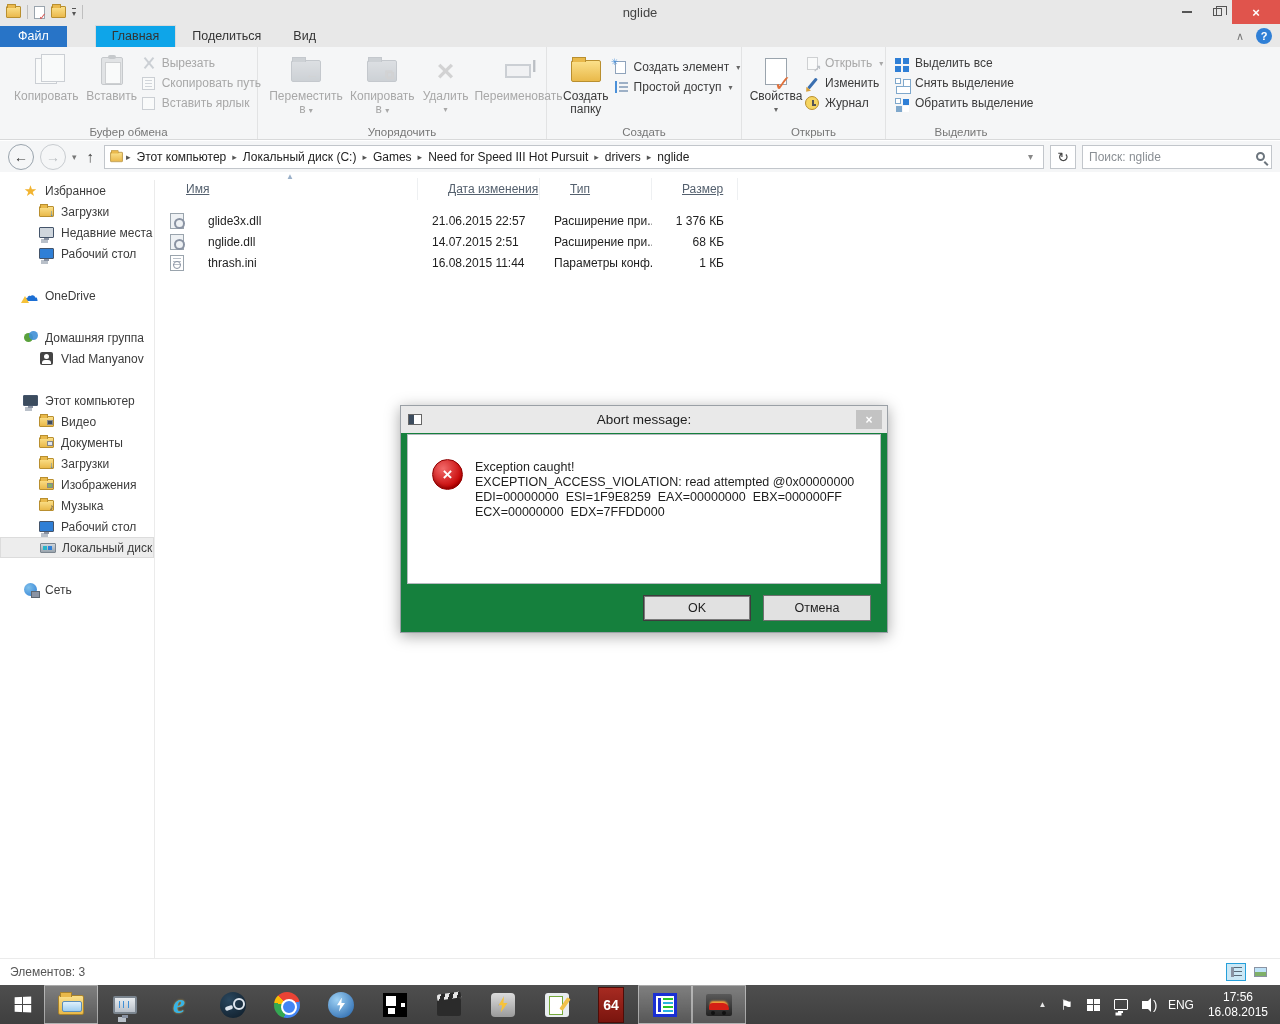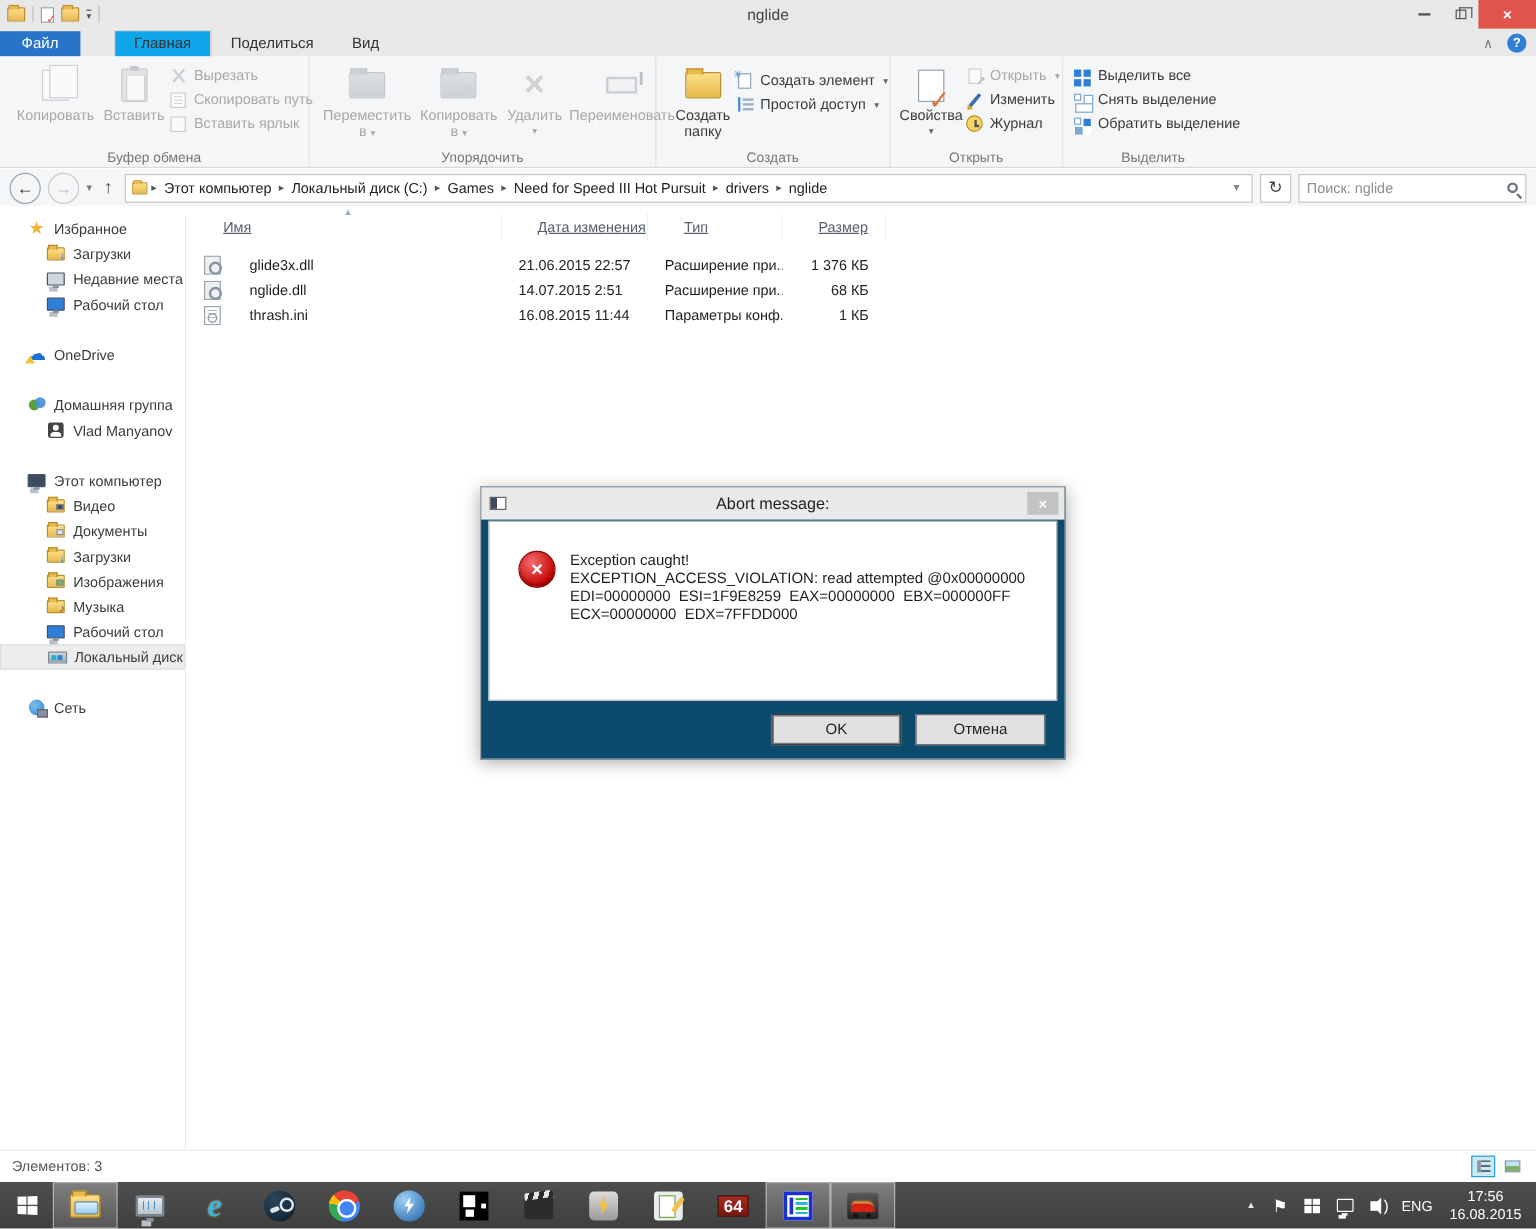--- a/index.html
+++ b/index.html
@@ -146,21 +146,21 @@
   .fcell { padding-left:14px; white-space:nowrap; overflow:hidden; }
   .fcell.c-size { text-align:right; padding-right:14px; padding-left:0; }
   .fname { display:flex; align-items:center; gap:24px; }
   .ficon { width:14px; height:16px; background:#fff; border:1px solid #9aa4ad; position:relative; flex:none; }
   .ficon.dll { background:#eef1f4; }
   .ficon.dll::after { content:""; position:absolute; left:3px; top:4px; width:7px; height:7px; border-radius:50%; border:2px solid #8a93a3; }
   .ficon.ini::before { content:""; position:absolute; left:2px; top:2px; right:2px; height:8px; background:repeating-linear-gradient(#b9c0c9 0 1px, transparent 1px 3px); }
   .ficon.ini::after { content:""; position:absolute; left:2px; bottom:1px; width:6px; height:6px; border-radius:50%; border:1.5px solid #8a93a3; }
 
   
-  .dialog { position:absolute; left:400px; top:405px; width:488px; height:228px; background:#0c4a6e; border:1px solid #9aa0a6; box-shadow:0 3px 14px rgba(0,0,0,.35); }
+  .dialog { position:absolute; left:400px; top:405px; width:488px; height:228px; background:#15803d; border:1px solid #9aa0a6; box-shadow:0 3px 14px rgba(0,0,0,.35); }
   .dlg-titlebar { height:27px; background:#e9e9e9; display:flex; align-items:center; position:relative; }
   .dlg-appicon { width:14px; height:11px; border:1px solid #666; background:linear-gradient(90deg,#3c4c5e 40%,#fff 40%); margin-left:7px; }
   .dlg-title { position:absolute; left:0; right:0; text-align:center; font-size:13.5px; color:#1e1e1e; }
   .dlg-close { position:absolute; right:5px; top:4px; width:26px; height:19px; background:#c3c3c3; color:#fff; font-size:12px; font-weight:bold; display:flex; align-items:center; justify-content:center; }
   .dlg-body { position:absolute; left:6px; right:6px; top:28px; height:150px; background:#fff; border:1px solid #b5bac0; display:flex; padding:24px 18px 0 24px; gap:12px; }
   .err-icon { width:31px; height:31px; border-radius:50%; background:radial-gradient(circle at 35% 30%, #f26b6b, #c40000 75%); border:1px solid #8f0000; color:#fff; font-weight:bold; font-size:17px; display:flex; align-items:center; justify-content:center; flex:none; box-shadow:inset 0 -2px 3px rgba(0,0,0,.25); }
   .dlg-lines { font-size:12.5px; color:#1e1e1e; line-height:15px; padding-top:1px; }
   .dlg-line { white-space:pre; }
   .dlg-footer { position:absolute; left:0; right:0; bottom:0; height:49px; display:flex; align-items:center; justify-content:flex-end; gap:12px; padding-right:16px; }
   .dlg-btn { width:108px; height:26px; background:#e1e1e1; border:1px solid #707070; font-size:12.5px; color:#1e1e1e; display:flex; align-items:center; justify-content:center; font-family:inherit; }
@@ -199,21 +199,21 @@
   .tiles-ic { width:24px; height:24px; background:#000; position:relative; }
   .tiles-ic::before { content:""; position:absolute; left:3px; top:3px; width:10px; height:10px; background:#fff; box-shadow:12px 4px 0 -3px #fff; }
   .tiles-ic::after { content:""; position:absolute; left:5px; bottom:3px; width:7px; height:6px; background:#fff; }
   .clapper-ic { width:24px; height:18px; background:#2b2b2b; border-radius:2px; position:relative; margin-top:4px; }
   .clapper-ic::before { content:""; position:absolute; top:-5px; left:0; width:100%; height:6px; background:repeating-linear-gradient(115deg, #e8e8e8 0 4px, #2b2b2b 4px 8px); border-radius:2px 2px 0 0; transform:rotate(-8deg); }
   .winamp-ic { width:24px; height:24px; border-radius:4px; background:linear-gradient(#dcdcdc,#9a9a9a); display:flex; align-items:center; justify-content:center; }
   .winamp-ic .bolt { background:#f6c23a; width:9px; height:16px; outline:1px solid #555; }
   .npp-ic { width:24px; height:24px; background:#e9edf0; border-radius:3px; position:relative; }
   .npp-ic::before { content:""; position:absolute; left:4px; top:3px; width:12px; height:17px; background:#fff; border:1px solid #76a93c; }
   .npp-ic::after { content:""; position:absolute; right:2px; top:4px; width:4px; height:14px; background:#f2c14a; transform:rotate(35deg); border-radius:1px; }
-  .aida-ic { width:26px; height:18px; background:linear-gradient(#a62a21,#7a150e); border:1px solid #4f0c07; color:#fff; font-weight:bold; font-size:14px; display:flex; align-items:center; justify-content:center; }
+  .aida-ic { width:26px; height:36px; background:linear-gradient(#a62a21,#7a150e); border:1px solid #4f0c07; color:#fff; font-weight:bold; font-size:14px; display:flex; align-items:center; justify-content:center; }
   .ipl-ic { width:24px; height:24px; background:#fff; border:3px solid #1a2fd4; position:relative; }
   .ipl-ic::before { content:""; position:absolute; left:2px; top:2px; width:3px; height:14px; background:#1a2fd4; }
   .ipl-ic::after { content:""; position:absolute; left:7px; top:2px; right:1px; height:14px; background:repeating-linear-gradient(#28c428 0 2px, transparent 2px 4px, #28b4e0 4px 6px, transparent 6px 8px); }
   .nfs-ic { width:26px; height:22px; background:linear-gradient(#5a5a5a,#222); border-radius:2px; position:relative; overflow:hidden; }
   .nfs-ic::before { content:""; position:absolute; left:3px; top:9px; width:20px; height:7px; background:#d42015; border-radius:4px 6px 1px 1px; box-shadow:0 -3px 2px -1px #f6a13a; }
   .nfs-ic::after { content:""; position:absolute; left:5px; bottom:1px; width:4px; height:4px; border-radius:50%; background:#111; box-shadow:11px 0 0 #111; }
   .tray { margin-left:auto; display:flex; align-items:center; gap:14px; padding-right:12px; color:#fff; }
   .tray-chev { font-size:8px; color:#e8e8e8; }
   .tray-flag { font-size:14px; line-height:14px; }
   .tray-win { width:13px; height:12px; display:grid; grid-template-columns:1fr 1fr; grid-template-rows:1fr 1fr; gap:1px; }

